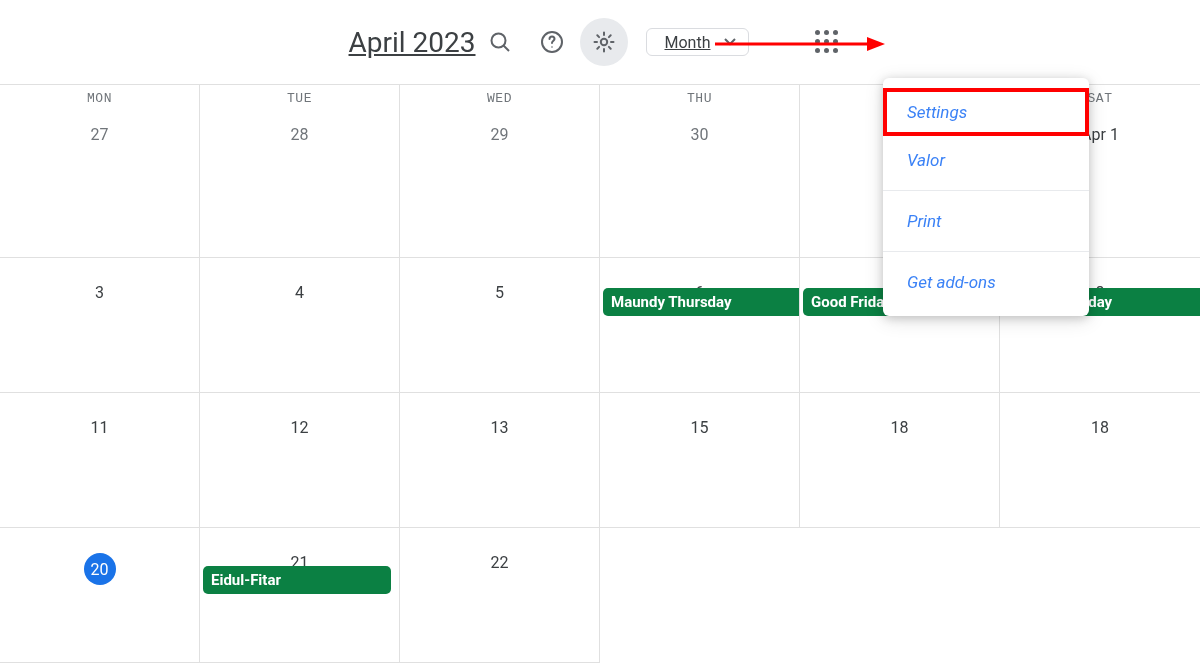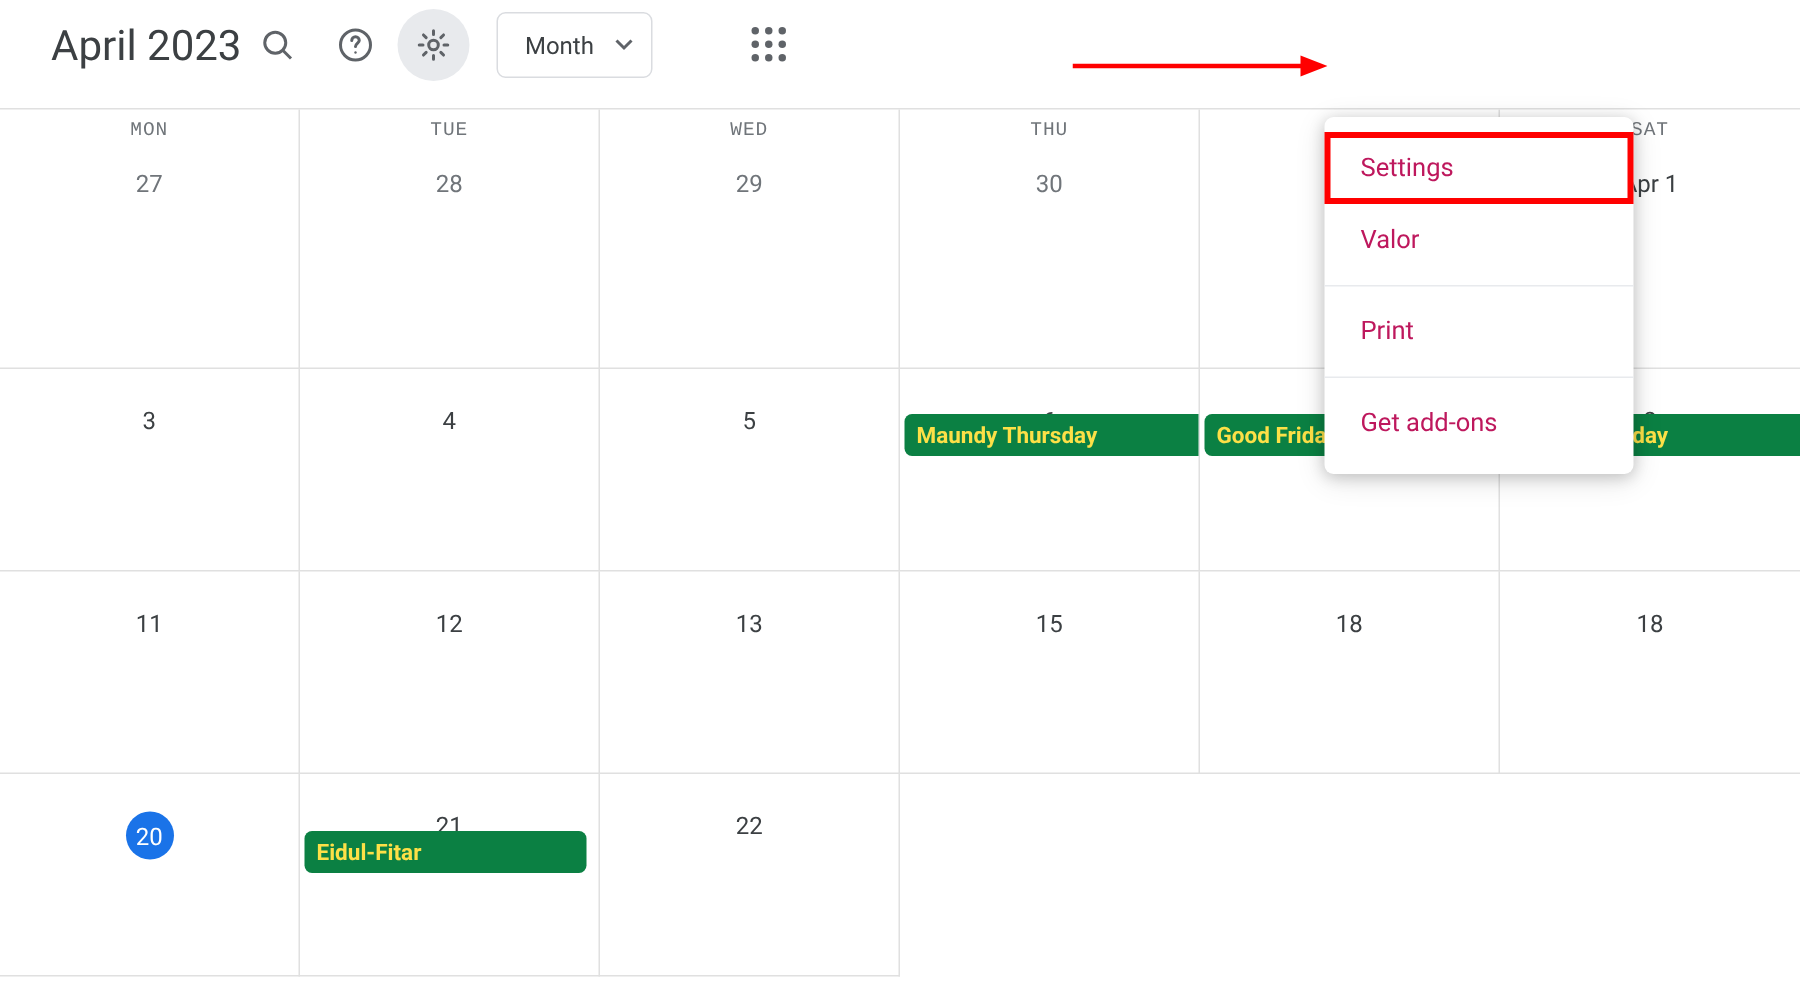--- a/index.html
+++ b/index.html
@@ -9,22 +9,23 @@
     background: #fff;
     color: #3c4043;
     width: 1200px;
     height: 667px;
     overflow: hidden;
     position: relative;
   }
   .header {
     display: flex;
     align-items: center;
-    justify-content: flex-start;
-    padding: 6px 34px 18px 34px;
+    justify-content: center;
+    padding: 18px 34px 18px 34px;
+    text-decoration: underline;
   }
   .title {
     font-size: 28px;
     font-weight: 400;
     color: #3c4043;
   }
   .header-right {
     display: flex;
     align-items: center;
     gap: 4px;
@@ -37,21 +38,21 @@
     align-items: center;
     justify-content: center;
     cursor: pointer;
     color: #5f6368;
   }
   .icon-btn.active {
     background: #e8eaed;
   }
   .icon-btn svg { width: 24px; height: 24px; fill: none; stroke: #5f6368; stroke-width: 2; }
   .view-btn {
-    height: 44px;
+    height: 28px;
     border: 1px solid #dadce0;
     border-radius: 6px;
     padding: 0 12px 0 18px;
     display: flex;
     align-items: center;
     gap: 14px;
     font-size: 16px;
     color: #3c4043;
     margin-left: 14px;
     margin-right: 50px;
@@ -110,21 +111,21 @@
     border-radius: 50%;
     width: 32px; height: 32px;
     display: flex; align-items: center; justify-content: center;
   }
   .event {
     position: absolute;
     top: 30px;
     left: 3px;
     right: 0;
     background: #0b8043;
-    color: #fde047;
+    color: #ffffff;
     font-size: 15px;
     font-weight: 700;
     padding: 5px 8px;
     border-radius: 5px 0 0 5px;
     white-space: nowrap;
     overflow: hidden;
   }
   .event.rounded { right: 8px; border-radius: 5px; }
   .event.row2 { top: 38px; }
   .menu {
@@ -134,22 +135,23 @@
     width: 206px;
     background: #fff;
     border-radius: 6px;
     box-shadow: 0 2px 10px rgba(0,0,0,0.18), 0 4px 20px rgba(0,0,0,0.12);
     padding: 10px 0;
     z-index: 10;
   }
   .menu-item {
     padding: 14px 24px;
     font-size: 17px;
-    color: #be185d;
+    color: #3b82f6;
     cursor: pointer;
+    font-style: italic;
   }
   .menu-item.selected-annot {
     outline: 4px solid #ff0000;
     outline-offset: -4px;
   }
   .menu-sep {
     height: 1px;
     background: #e8eaed;
     margin: 6px 0;
   }

